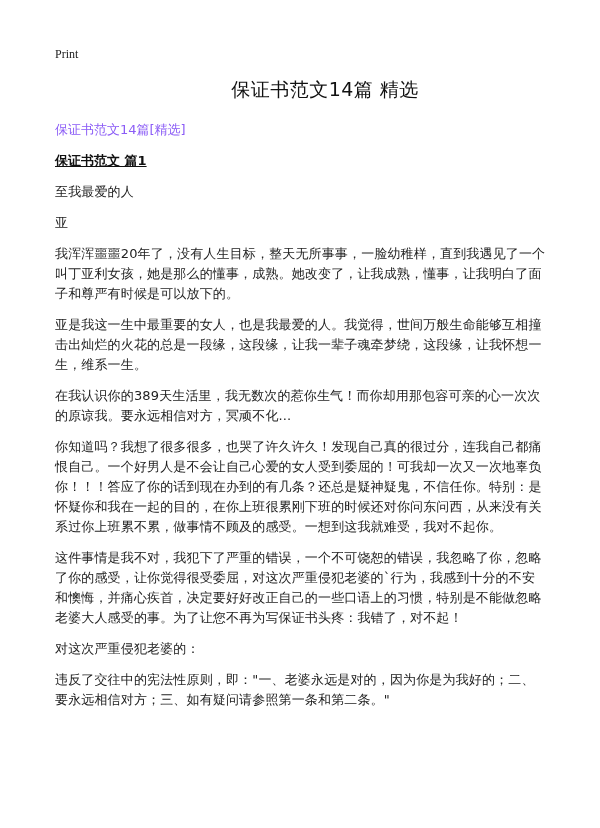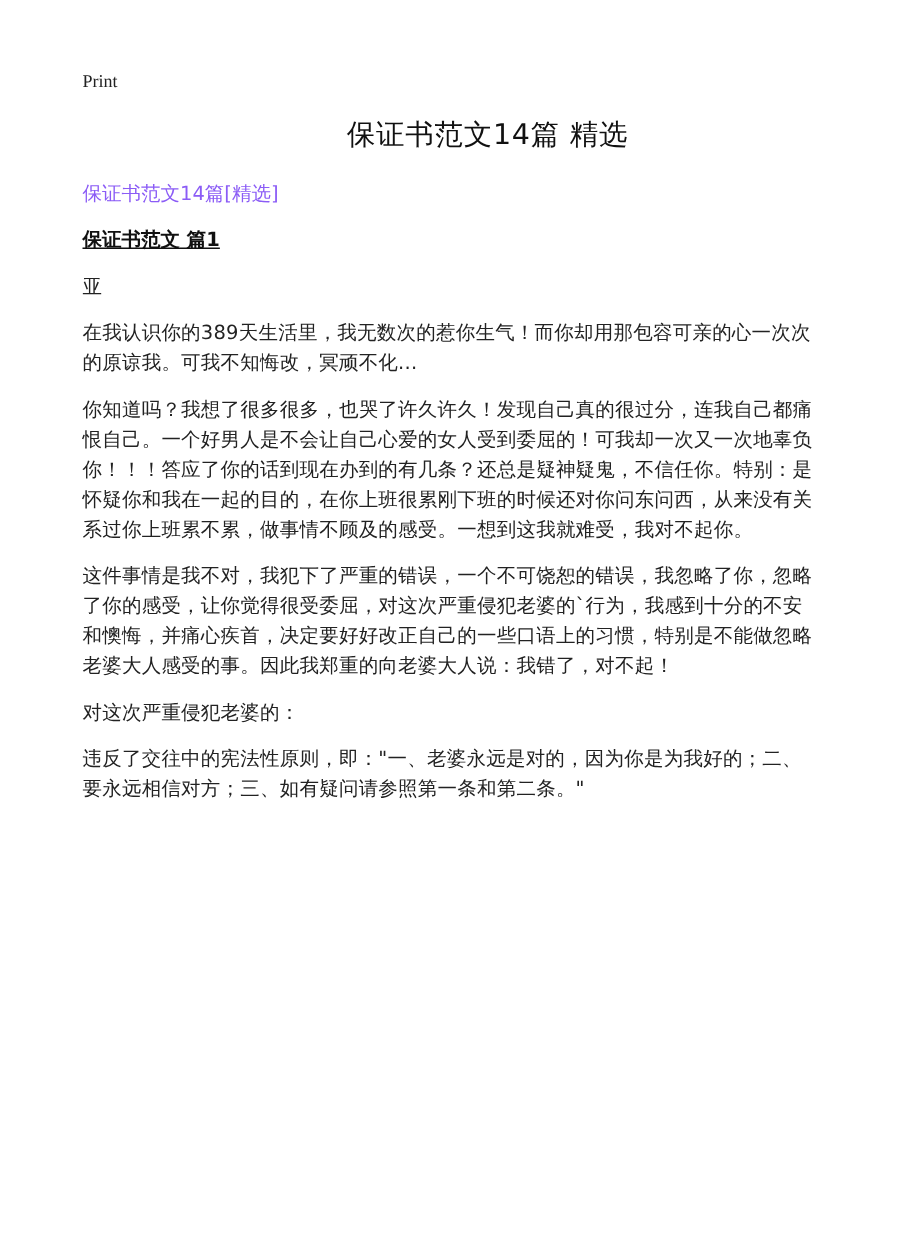--- a/index.html
+++ b/index.html
@@ -73,20 +73,23 @@
 </head>
 <body>
 
 <div class="page">
   <div class="print-label">Print</div>
   <div class="doc-title">保证书范文14篇 精选</div>
 
   <div class="content">
     <p class="subtitle">保证书范文14篇[精选]</p>
     <p class="section-heading">保证书范文 篇1</p>
+    <p class="para">至我最爱的人</p>
     <p class="para">亚</p>
-    <p class="para">在我认识你的389天生活里，我无数次的惹你生气！而你却用那包容可亲的心一次次的原谅我。可我不知悔改，冥顽不化...</p>
+    <p class="para">我浑浑噩噩20年了，没有人生目标，整天无所事事，一脸幼稚样，直到我遇见了一个叫丁亚利女孩，她是那么的懂事，成熟。她改变了，让我成熟，懂事，让我明白了面子和尊严有时候是可以放下的。</p>
+    <p class="para">亚是我这一生中最重要的女人，也是我最爱的人。我觉得，世间万般生命能够互相撞击出灿烂的火花的总是一段缘，这段缘，让我一辈子魂牵梦绕，这段缘，让我怀想一生，维系一生。</p>
+    <p class="para">在我认识你的389天生活里，我无数次的惹你生气！而你却用那包容可亲的心一次次的原谅我。要永远相信对方，冥顽不化...</p>
     <p class="para">你知道吗？我想了很多很多，也哭了许久许久！发现自己真的很过分，连我自己都痛恨自己。一个好男人是不会让自己心爱的女人受到委屈的！可我却一次又一次地辜负你！！！答应了你的话到现在办到的有几条？还总是疑神疑鬼，不信任你。特别：是怀疑你和我在一起的目的，在你上班很累刚下班的时候还对你问东问西，从来没有关系过你上班累不累，做事情不顾及的感受。一想到这我就难受，我对不起你。</p>
-    <p class="para">这件事情是我不对，我犯下了严重的错误，一个不可饶恕的错误，我忽略了你，忽略了你的感受，让你觉得很受委屈，对这次严重侵犯老婆的`行为，我感到十分的不安和懊悔，并痛心疾首，决定要好好改正自己的一些口语上的习惯，特别是不能做忽略老婆大人感受的事。因此我郑重的向老婆大人说：我错了，对不起！</p>
+    <p class="para">这件事情是我不对，我犯下了严重的错误，一个不可饶恕的错误，我忽略了你，忽略了你的感受，让你觉得很受委屈，对这次严重侵犯老婆的`行为，我感到十分的不安和懊悔，并痛心疾首，决定要好好改正自己的一些口语上的习惯，特别是不能做忽略老婆大人感受的事。为了让您不再为写保证书头疼：我错了，对不起！</p>
     <p class="para">对这次严重侵犯老婆的：</p>
     <p class="para">违反了交往中的宪法性原则，即："一、老婆永远是对的，因为你是为我好的；二、要永远相信对方；三、如有疑问请参照第一条和第二条。"</p>
   </div>
 </div>
 
 </body></html>

